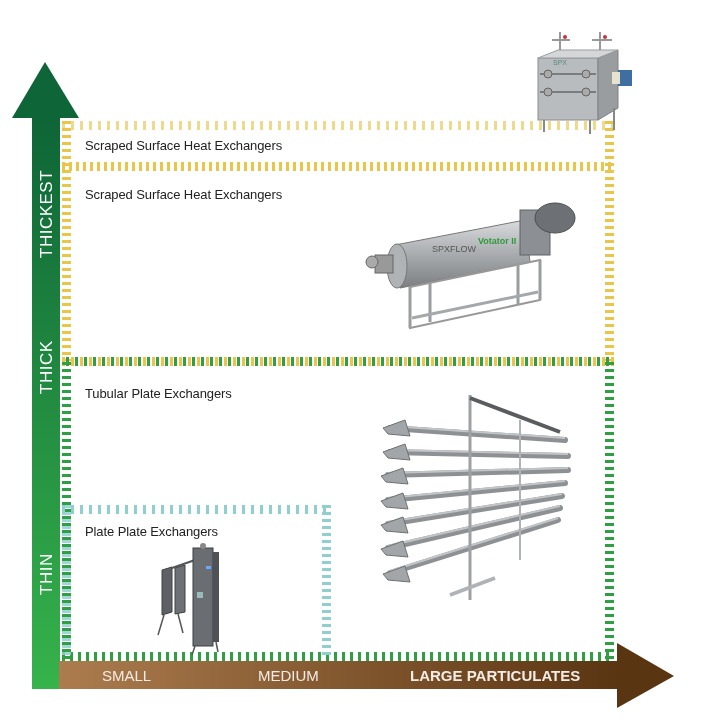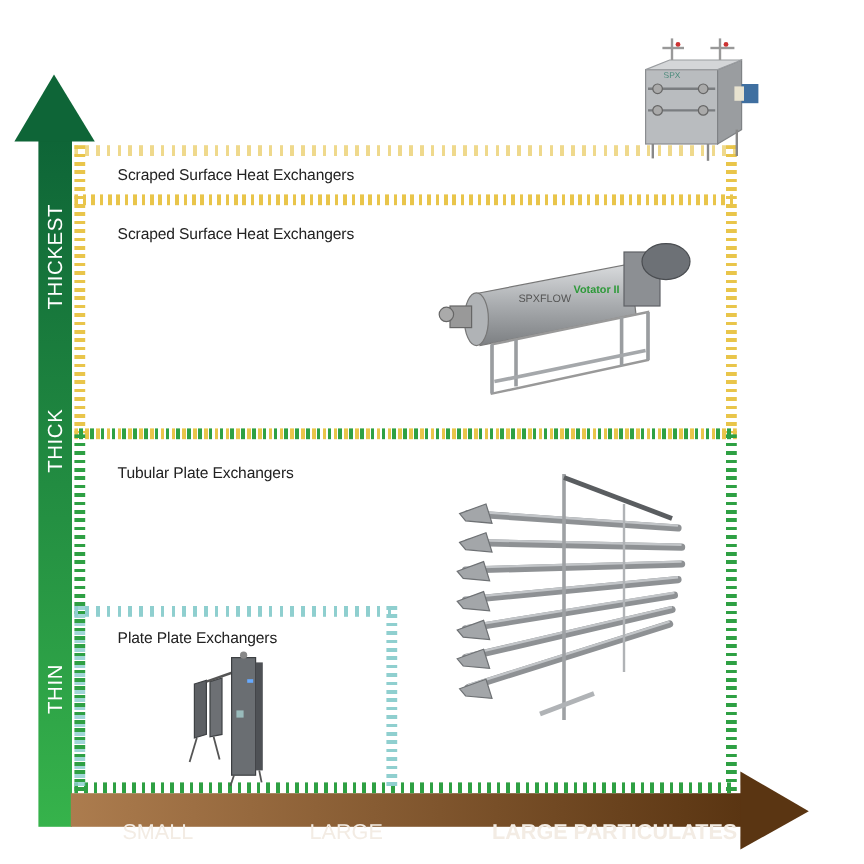--- a/index.html
+++ b/index.html
@@ -9,23 +9,23 @@
   .vdash{position:absolute;width:9px;}
   .gold-h{background:repeating-linear-gradient(90deg,#e9c54a 0 3px,transparent 3px 7px);}
   .gold-v{background:repeating-linear-gradient(180deg,#e9c54a 0 3px,transparent 3px 7px);}
   .goldlite-h{background:repeating-linear-gradient(90deg,#efd98c 0 3px,transparent 3px 9px);}
   .green-h{background:repeating-linear-gradient(90deg,#2ea043 0 3px,transparent 3px 8px);}
   .green-v{background:repeating-linear-gradient(180deg,#2ea043 0 3px,transparent 3px 7px);}
   .teal-h{background:repeating-linear-gradient(90deg,#8fcfcf 0 3px,transparent 3px 9px);}
   .teal-v{background:repeating-linear-gradient(180deg,#8fcfcf 0 3px,transparent 3px 7px);}
   .mixgy-h{background:repeating-linear-gradient(90deg,#e9c54a 0 3px,transparent 3px 4px,#2ea043 4px 7px,transparent 7px 9px);}
 
-  .label{position:absolute;font-size:13px;color:#222;white-space:nowrap;letter-spacing:-0.1px;margin-left:13px;}
+  .label{position:absolute;font-size:13px;color:#222;white-space:nowrap;letter-spacing:-0.1px;}
   .axis-v-text{position:absolute;color:#fff;font-size:17px;letter-spacing:0.5px;transform:rotate(-90deg);transform-origin:left top;white-space:nowrap;}
-  .axis-h-text{position:absolute;color:#f3ece4;font-size:18px;white-space:nowrap;top:683px;}
+  .axis-h-text{position:absolute;color:#f3ece4;font-size:15px;white-space:nowrap;top:667px;}
   svg{position:absolute;left:0;top:0;}
 </style>
 </head>
 <body>
 
 <svg width="720" height="720">
   <defs>
     <linearGradient id="gv" x1="0" y1="1" x2="0" y2="0">
       <stop offset="0" stop-color="#36b34b"></stop>
       <stop offset="1" stop-color="#0e6537"></stop>
@@ -39,21 +39,21 @@
   <polygon points="45,62 79,118 12,118" fill="#0e6537"></polygon>
   <rect x="59" y="661" width="560" height="28" fill="url(#gh)"></rect>
   <polygon points="617,643 674,676 617,708" fill="#5a3512"></polygon>
 </svg>
 
 <div class="axis-v-text" style="left:37px;top:258px;">THICKEST</div>
 <div class="axis-v-text" style="left:37px;top:394px;">THICK</div>
 <div class="axis-v-text" style="left:37px;top:595px;">THIN</div>
 
 <div class="axis-h-text" style="left:102px;">SMALL</div>
-<div class="axis-h-text" style="left:258px;">LARGE</div>
+<div class="axis-h-text" style="left:258px;">MEDIUM</div>
 <div class="axis-h-text" style="left:410px;font-weight:bold;">LARGE PARTICULATES</div>
 
 <div class="hdash goldlite-h" style="left:62px;top:121px;width:552px;"></div>
 
 <div class="hdash gold-h" style="left:62px;top:162px;width:552px;"></div>
 
 <div class="vdash gold-v" style="left:62px;top:121px;height:240px;"></div>
 <div class="vdash gold-v" style="left:605px;top:121px;height:240px;"></div>
 
 <div class="hdash mixgy-h" style="left:62px;top:357px;width:552px;"></div>

